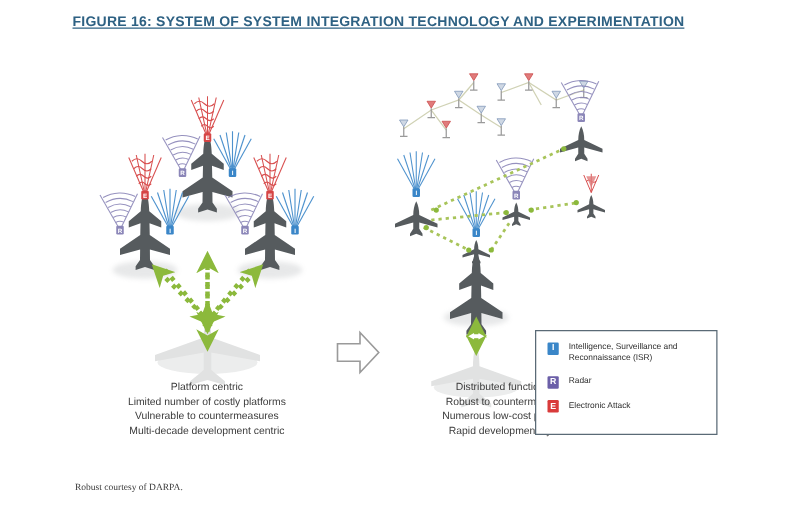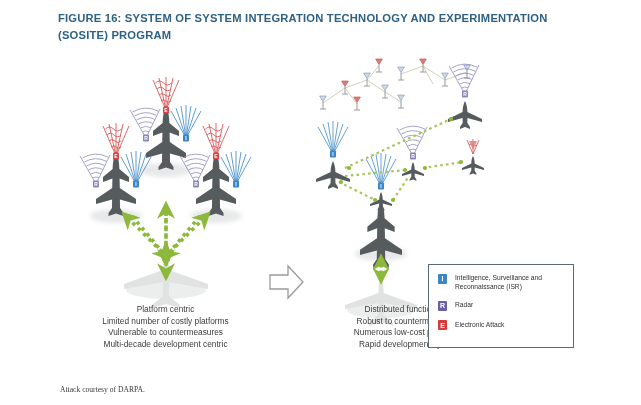--- a/index.html
+++ b/index.html
@@ -6,21 +6,21 @@
   body{
     width:641px;height:405px;background:#ffffff;
     font-family:"Liberation Sans",sans-serif;
     overflow:hidden;position:relative;
   }
   #page{position:relative;width:641px;height:405px;}
 
   .fig-title{
     position:absolute;left:58px;top:10px;width:560px;
     color:#2e6183;font-size:11.2px;font-weight:bold;
-    letter-spacing:.2px;line-height:17px;
+    letter-spacing:.2px;line-height:17px;text-decoration:underline;
   }
   .fig-title div{white-space:nowrap;}
 
   .graphic{position:absolute;left:0;top:58px;width:641px;height:320px;}
 
   .panel{position:absolute;top:0;height:320px;}
   .panel-left{left:58px;width:215px;}
   .panel-right{left:305px;width:205px;}
 
   .caption{
@@ -56,21 +56,20 @@
   svg{display:block;overflow:visible;}
   .shadow-el{filter:blur(2px);opacity:.20;}
 </style>
 </head>
 <body>
 
 <div id="page">
 
   <div class="fig-title">
     <div>FIGURE 16: SYSTEM OF SYSTEM INTEGRATION TECHNOLOGY AND EXPERIMENTATION</div>
-    <div>(SOSITE) PROGRAM</div>
   </div>
 
   <div class="graphic">
 
     <div class="panel panel-left">
       <svg width="215" height="270" viewBox="0 0 215 270">
         <defs>
           <g id="jet">
             <path d="M0,-30 C2.2,-26 3.2,-20 3.4,-13 L13,-5 L13,0 L3.6,-3.5
                      L3.8,6 L20,17 L20,22 L3.9,17.5
@@ -434,15 +433,15 @@
         <span class="legend-label">Radar</span>
       </div>
       <div class="legend-row">
         <span class="legend-chip chip-ea">E</span>
         <span class="legend-label">Electronic Attack</span>
       </div>
     </div>
 
   </div>
 
-  <div class="credit">Attack courtesy of DARPA.</div>
+  <div class="credit">Robust courtesy of DARPA.</div>
 
 </div>
 
 </body></html>

